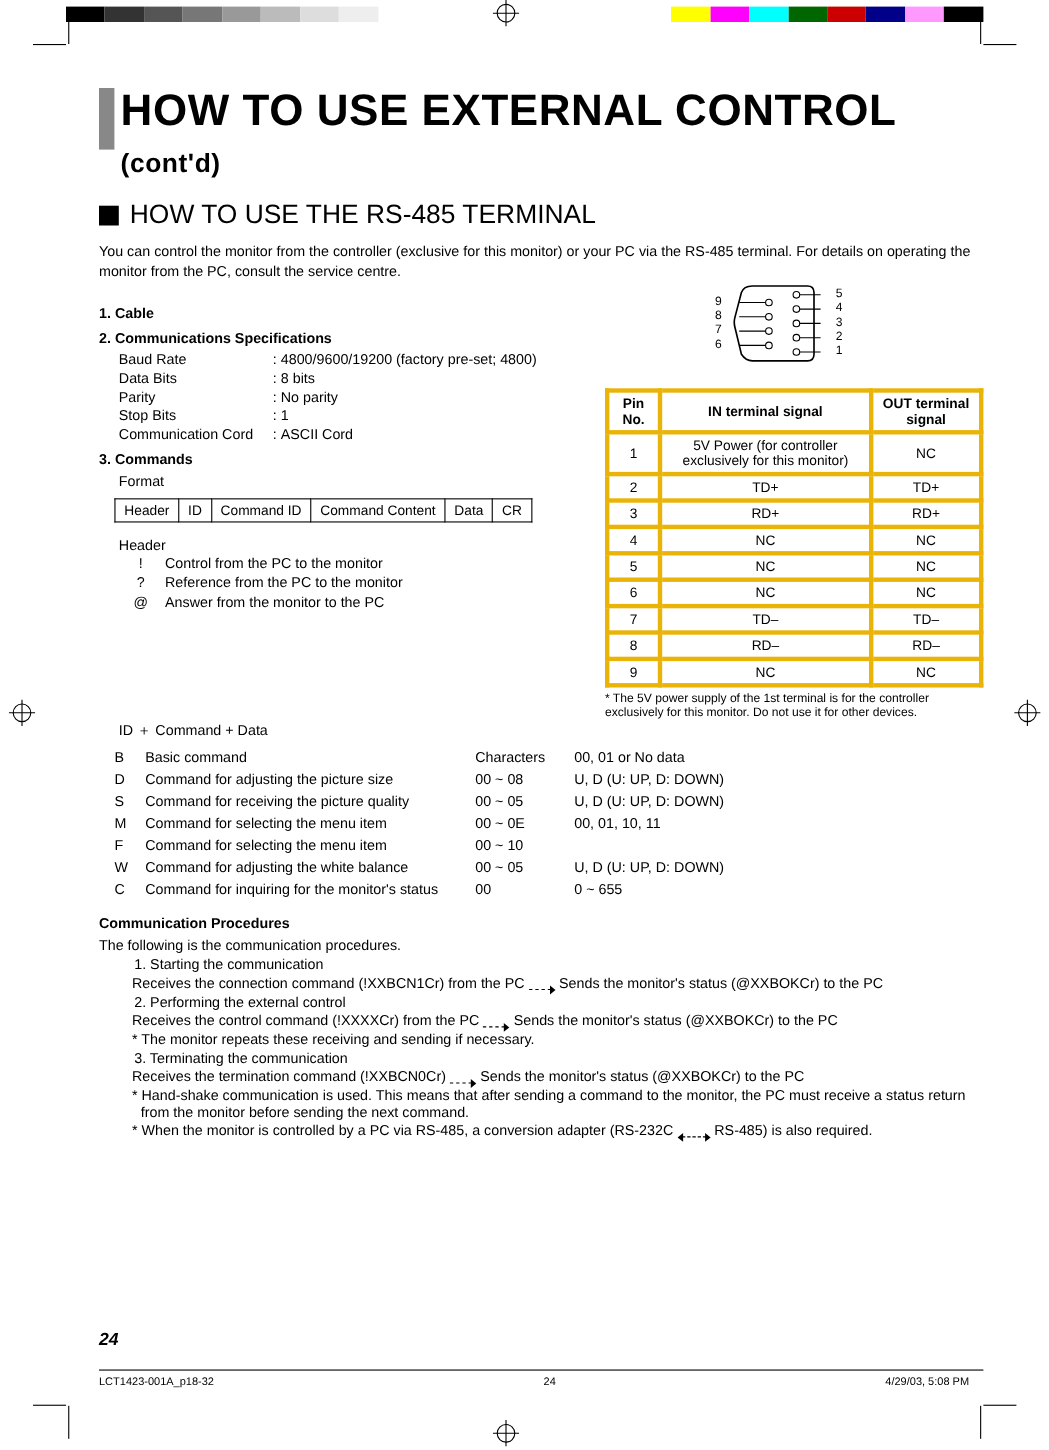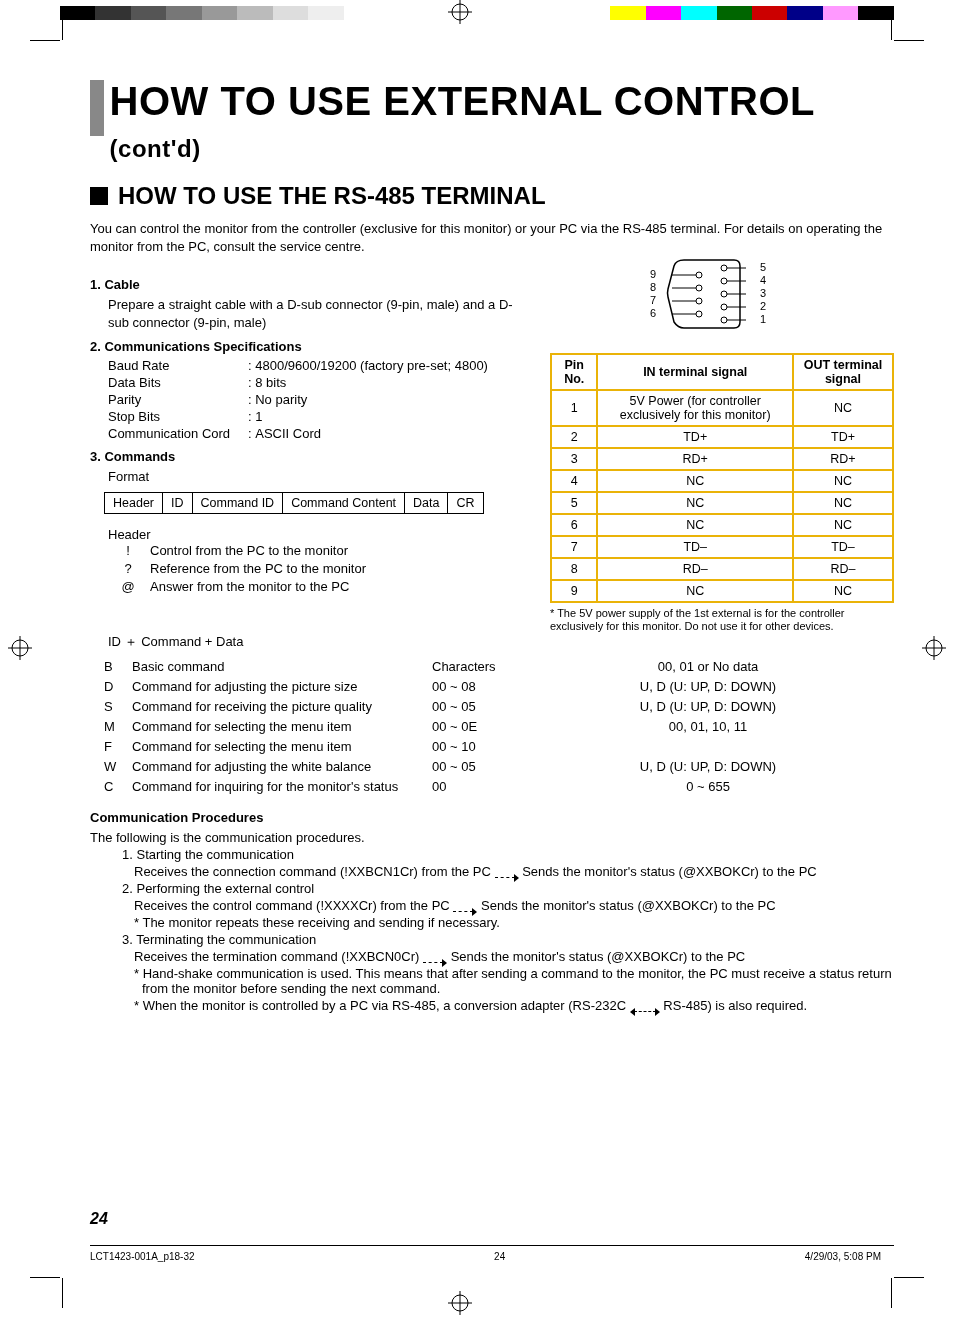--- a/index.html
+++ b/index.html
@@ -30,54 +30,54 @@
   .page {
     position: absolute;
     left: 90px; right: 60px; top: 80px; bottom: 60px;
   }
   .accent-bar { width: 14px; height: 56px; background: #888; display:inline-block; vertical-align: top; margin-right: 6px; }
   .title-line { display: flex; align-items: flex-start; }
   h1 { font-size: 40px; font-weight: 900; letter-spacing: 0.5px; line-height: 1.05; }
   h1 .cont { font-size: 24px; font-weight: 900; }
   .sub-title { display:flex; align-items:center; margin-top: 18px; margin-bottom: 10px; }
   .sub-title .sq { width:18px; height:18px; background:#000; margin-right:10px; }
-  .sub-title h2 { font-size: 24px; font-weight: 700; text-align: right; }
+  .sub-title h2 { font-size: 24px; font-weight: 400; text-align: right; }
   p { line-height: 1.35; }
   .intro { margin-bottom: 14px; }
   .row { display:flex; gap: 30px; }
   .col { flex: 1; }
   .sec-head { font-weight: 700; margin-top: 8px; margin-bottom: 4px; }
   .indent { margin-left: 18px; }
   .spec-row { display:flex; margin-bottom: 2px; }
   .spec-row .k { width: 140px; }
   .spec-row .v:before { content: ": "; }
   .format-tbl { border-collapse: collapse; margin: 6px 0 12px 14px; }
   .format-tbl td { border:1px solid #000; padding: 3px 8px; font-size: 12.5px; }
   .hdr-line { margin-left: 30px; display:flex; gap:14px; margin-bottom: 3px; }
   .hdr-line .sym { width: 16px; text-align:center; }
   .cmd-tbl { margin-left: 14px; margin-top: 8px; }
   .cmd-tbl .r { display:flex; margin-bottom: 5px; }
   .cmd-tbl .c0 { width: 28px; }
   .cmd-tbl .c1 { width: 300px; }
   .cmd-tbl .c2 { width: 90px; }
-  .cmd-tbl .c3 { flex: 1; text-align: center; }
+  .cmd-tbl .c3 { flex: 1; }
   
   .pin-tbl { border-collapse: collapse; width: 100%; font-size: 12.5px; }
-  .pin-tbl th, .pin-tbl td { border:2px solid #eab308; padding:3px 6px; text-align:center; }
+  .pin-tbl th, .pin-tbl td { border:4px solid #eab308; padding:3px 6px; text-align:center; }
   .pin-tbl th { font-weight:700; }
   .note { font-size: 11px; margin-top: 4px; line-height: 1.2; }
   
   .conn { position:absolute; right: 140px; top: 178px; width: 90px; height: 72px; }
   .conn svg { width:100%; height:100%; }
   .conn-num { position:absolute; font-size:11px; }
   
   .proc { margin-top: 16px; }
   .proc h3 { font-weight:700; font-size: 13px; margin-bottom: 4px; }
   .proc .step { margin-left: 32px; margin-bottom: 2px; }
-  .proc .sub { margin-left: 44px; margin-bottom: 2px; }
+  .proc .sub { margin-left: 30px; margin-bottom: 2px; }
   .arrow-dash { display:inline-block; width:24px; position:relative; vertical-align:middle; }
   .arrow-dash:before { content:""; position:absolute; left:0; right:4px; top:5px; border-top:1px dashed #000; }
   .arrow-dash:after { content:""; position:absolute; right:0; top:2px; width:0;height:0; border-left:5px solid #000; border-top:4px solid transparent; border-bottom:4px solid transparent; }
   .arrow-dash2 { display:inline-block; width:30px; position:relative; vertical-align:middle; }
   .arrow-dash2:before { content:""; position:absolute; left:4px; right:4px; top:5px; border-top:1px dashed #000; }
   .arrow-dash2:after { content:""; position:absolute; right:0; top:2px; width:0;height:0; border-left:5px solid #000; border-top:4px solid transparent; border-bottom:4px solid transparent; }
   .arrow-dash2 span { position:absolute; left:0; top:2px; width:0;height:0; border-right:5px solid #000; border-top:4px solid transparent; border-bottom:4px solid transparent; }
   
   .pgnum { position:absolute; left:0; bottom:30px; font-style: italic; font-weight:700; font-size:16px; }
   .footer-line { position:absolute; left:0; right:0; bottom:12px; border-top:1px solid #000; }
@@ -188,21 +188,20 @@
     <span class="conn-num" style="right:-12px; top:3px">5</span>
     <span class="conn-num" style="right:-12px; top:16px">4</span>
     <span class="conn-num" style="right:-12px; top:29px">3</span>
     <span class="conn-num" style="right:-12px; top:42px">2</span>
     <span class="conn-num" style="right:-12px; top:55px">1</span>
   </div>
 
   <div class="row">
     <div class="col" style="flex:1.25">
       <div class="sec-head">1. Cable</div>
-      <p class="indent">Prepare a straight cable with a D-sub connector (9-pin, male) and a D-sub connector (9-pin, male)</p>
 
       <div class="sec-head">2. Communications Specifications</div>
       <div class="indent">
         <div class="spec-row">
             <span class="k">Baud Rate</span>
             <span class="v">4800/9600/19200 (factory pre-set; 4800)</span>
           </div>
         <div class="spec-row">
             <span class="k">Data Bits</span>
             <span class="v">8 bits</span>
@@ -299,21 +298,21 @@
               <td>RD–</td>
               <td>RD–</td>
             </tr>
         <tr>
               <td>9</td>
               <td>NC</td>
               <td>NC</td>
             </tr>
       </tbody>
         </table>
-      <p class="note">* The 5V power supply of the 1st external is for the controller exclusively for this monitor.  Do not use it for other devices.</p>
+      <p class="note">* The 5V power supply of the 1st terminal is for the controller exclusively for this monitor.  Do not use it for other devices.</p>
     </div>
   </div>
 
   <p class="indent" style="">ID ＋ Command + Data</p>
   <div class="cmd-tbl">
     <div class="r">
         <span class="c0">B</span>
         <span class="c1">Basic command</span>
         <span class="c2">Characters</span>
         <span class="c3">00, 01 or No data</span>

